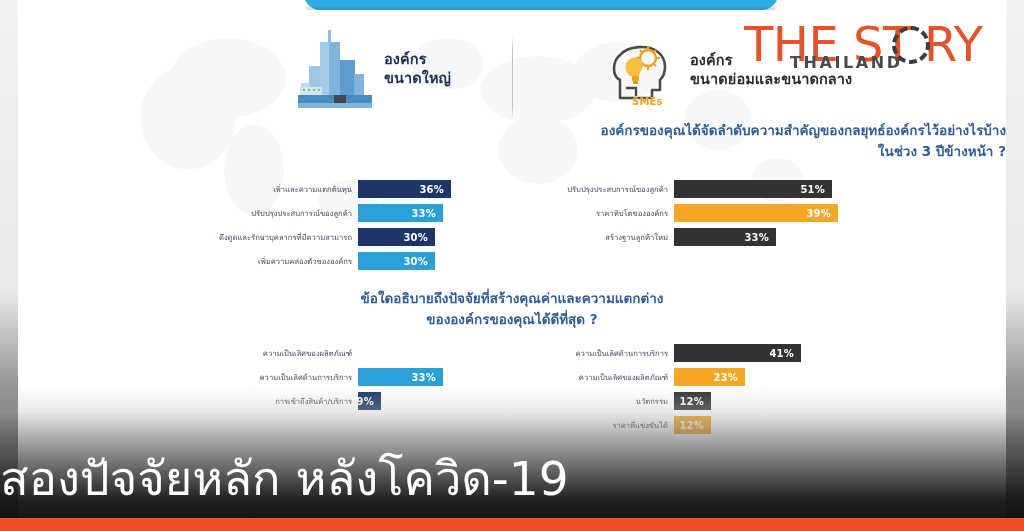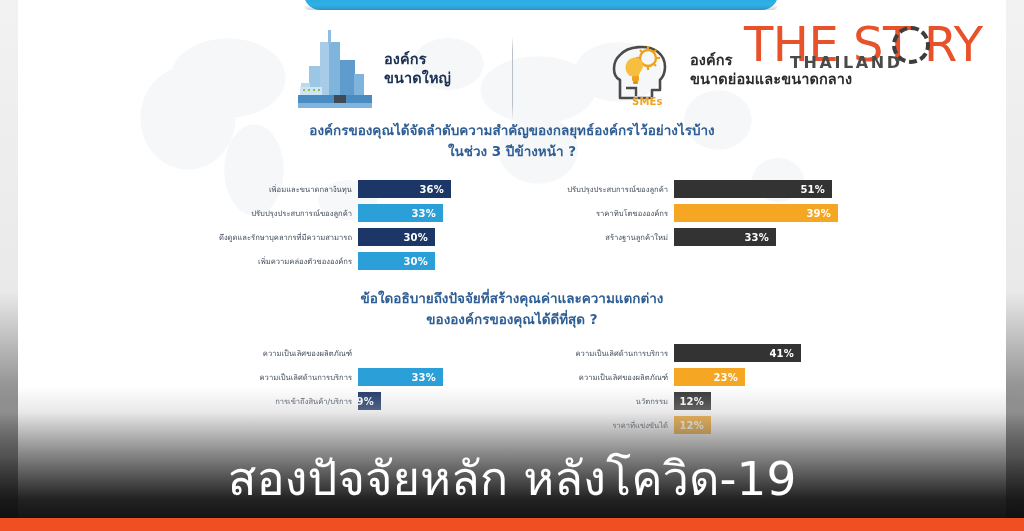--- a/index.html
+++ b/index.html
@@ -77,21 +77,21 @@
   .logo{position:absolute;left:726px;top:16px;width:246px;height:62px;}
   .logo .main{position:absolute;left:0;top:0;font-size:48px;font-weight:normal;color:#e8522a;letter-spacing:-.5px;
      font-family:"DejaVu Sans","Liberation Sans",sans-serif;}
   .logo .sub{position:absolute;left:46px;top:37px;font-size:16px;font-weight:bold;color:#4a4a4a;letter-spacing:2.6px;}
   .logo .oring{position:absolute;left:148px;top:10px;width:30px;height:30px;border-radius:50%;
      border:4px dashed #3d3d3d;}
 
   
   .question{position:absolute;left:0;width:988px;text-align:center;color:#2f5e94;
      font-size:13.5px;font-weight:bold;line-height:1.55;}
-  .q1{top:120px;}
+  .q1{top:120px;text-align:right;}
   .q2{top:288px;}
   .question .l2{display:block;}
 
   
   .chart{position:absolute;}
   .c-tl{left:186px;top:180px;width:290px;}
   .c-tr{left:520px;top:180px;width:300px;}
   .c-bl{left:186px;top:344px;width:290px;}
   .c-br{left:520px;top:344px;width:300px;}
 
@@ -100,21 +100,21 @@
      display:flex;align-items:center;justify-content:flex-end;padding-right:6px;line-height:1.1;}
   .c-tl .rlabel,.c-bl .rlabel{width:148px;}
   .c-tr .rlabel,.c-br .rlabel{width:130px;}
   .bar{position:relative;height:18px;display:flex;align-items:center;justify-content:flex-end;}
   .bar span{font-size:10px;font-weight:bold;color:#ffffff;padding-right:7px;letter-spacing:.2px;}
 
   
   .capwrap{position:absolute;left:0;bottom:0;width:1024px;height:145px;}
   .capfade{position:absolute;left:0;bottom:0;width:1024px;height:145px;
      background:linear-gradient(to bottom,rgba(255,255,255,0) 0%,rgba(190,190,190,.35) 18%,rgba(90,90,90,.75) 48%,rgba(25,25,25,.96) 78%,#0b0b0b 100%);}
-  .captext{position:absolute;left:0;bottom:28px;width:1024px;text-align:center;color:#ffffff;
+  .captext{position:absolute;left:0;bottom:28px;width:1024px;color:#ffffff;
      font-size:47px;line-height:1.05;letter-spacing:0px;
      font-family:"DejaVu Sans","Liberation Sans",sans-serif;}
   .orangebar{position:absolute;left:0;bottom:0;width:1024px;height:13px;background:#f04e23;}
 </style>
 </head>
 <body>
 
 <div id="stage">
 
   <div class="rail left"></div>
@@ -197,21 +197,21 @@
       <span class="l2">ในช่วง 3 ปีข้างหน้า ?</span>
     </div>
 
     <div class="question q2">
       <span class="l2">ข้อใดอธิบายถึงปัจจัยที่สร้างคุณค่าและความแตกต่าง</span>
       <span class="l2">ขององค์กรของคุณได้ดีที่สุด ?</span>
     </div>
 
     <div class="chart c-tl">
         <div class="row">
-          <div class="rlabel">เพิ่อมและขนาดกลาง้นทุน</div>
+          <div class="rlabel">เพิ่าและความแตกต้นทุน</div>
           <div class="bar" style="width: 93px; background: rgb(28, 55, 103);">
             <span>36%</span>
           </div>
         </div>
         <div class="row">
           <div class="rlabel">ปรับปรุงประสบการณ์ของลูกค้า</div>
           <div class="bar" style="width: 85px; background: rgb(42, 159, 216);">
             <span>33%</span>
           </div>
         </div>

